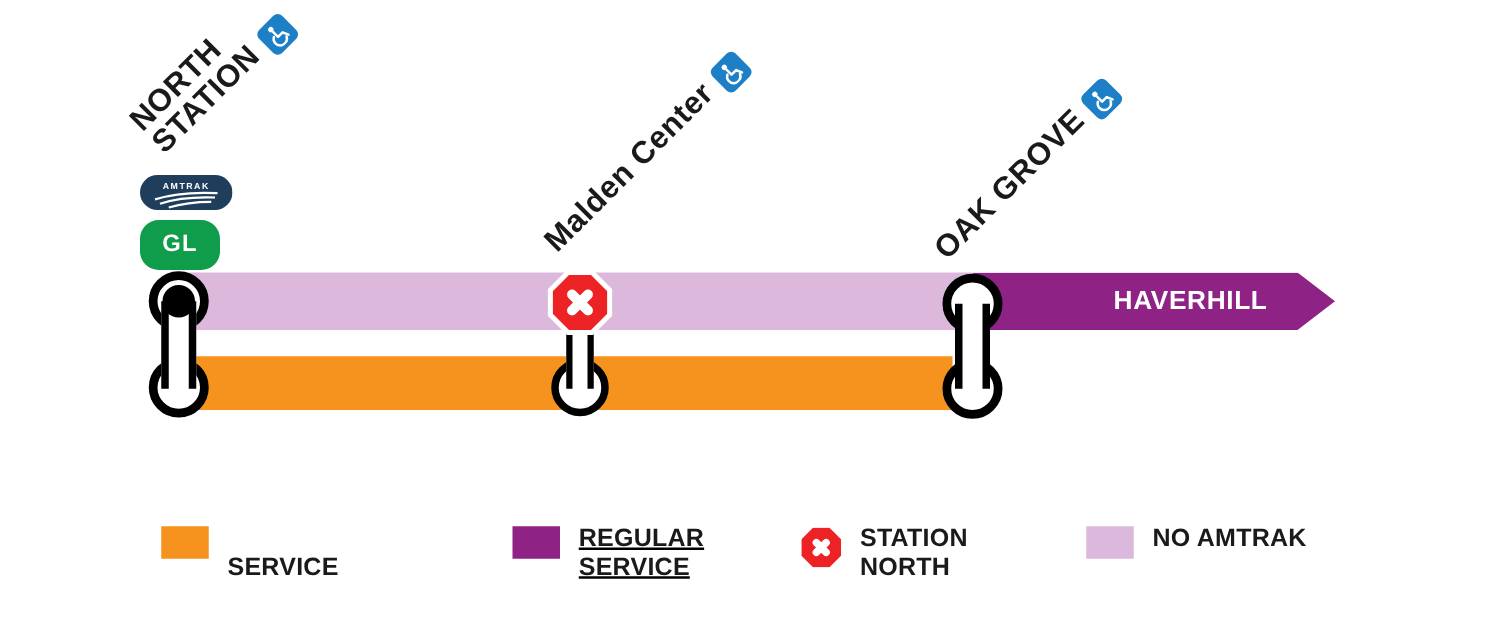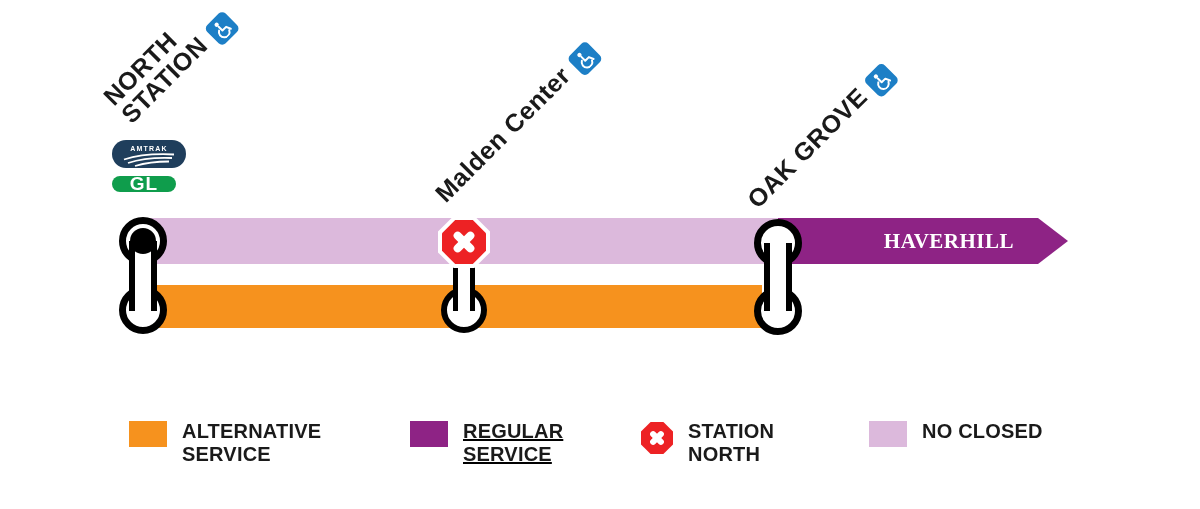--- a/index.html
+++ b/index.html
@@ -4,21 +4,21 @@
 <style>
   :root{
     --c-alt:#F6921E; --c-reg:#8E2385; --c-no:#DCB9DC; --c-red:#ED2224;
     --c-blue:#1D7FC6; --c-navy:#1F3E5C; --c-green:#0F9D4C; --c-text:#1A1A1A;
   }
   *{margin:0;padding:0;box-sizing:border-box;}
   body{font-family:"Liberation Sans","DejaVu Sans",sans-serif;background:#fff;}
   .canvas{position:relative;width:1200px;height:509px;background:#fff;overflow:hidden;}
 
   
-  .band{position:absolute;z-index:1;font-family:Liberation Serif, serif;}
+  .band{position:absolute;z-index:1;}
   .band-no{left:140px;top:218px;width:638px;height:46px;background:var(--c-no);}
   .band-alt{left:140px;top:285px;width:622px;height:43px;background:var(--c-alt);}
   .band-arrow{left:778px;top:218px;width:290px;height:46px;background:var(--c-reg);
     clip-path:polygon(0 0,calc(100% - 30px) 0,100% 50%,calc(100% - 30px) 100%,0 100%);
     color:#fff;font-weight:bold;font-size:21px;letter-spacing:.5px;
     line-height:46px;text-align:right;padding-right:54px;}
 
   
   .circle{position:absolute;background:#fff;border:7px solid #000;border-radius:50%;
     width:48px;height:48px;z-index:2;}
@@ -53,21 +53,21 @@
   .lbl-north{left:138px;top:76px;}
   .lbl-malden{left:452px;top:180px;}
   .lbl-oak{left:764px;top:186px;}
 
   .access{display:inline-flex;align-items:center;justify-content:center;
     width:26px;height:26px;background:var(--c-blue);border-radius:5px;
     margin-left:9px;vertical-align:-6px;}
 
   
   .badge-amtrak{position:absolute;left:112px;top:140px;z-index:6;}
-  .badge-gl{position:absolute;left:112px;top:176px;width:64px;height:16px;
+  .badge-gl{position:absolute;left:112px;top:176px;width:64px;height:40px;
     background:var(--c-green);border-radius:15px;color:#fff;font-weight:bold;
     font-size:19px;letter-spacing:1px;display:flex;align-items:center;justify-content:center;z-index:6;}
 
   
   .legend-item{position:absolute;top:421px;display:flex;align-items:flex-start;}
   .swatch{width:38px;height:26px;flex:0 0 auto;}
   .sw-alt{background:var(--c-alt);} .sw-reg{background:var(--c-reg);} .sw-no{background:var(--c-no);}
   .leg-oct{position:relative;width:32px;height:32px;background:var(--c-red);flex:0 0 auto;margin-top:1px;}
   .leg-oct .xbar{width:17px;height:6px;}
   .leg-label{margin-left:15px;font-weight:bold;font-size:20px;line-height:23px;
@@ -143,21 +143,21 @@
       <path d="M23 26 Q38 21.5 57 21.5" stroke="#fff" stroke-width="1.8" fill="none"></path>
     </svg>
   </div>
   <div class="badge-gl">
     <span>GL</span>
   </div>
 
   <div class="legend-item li-1">
     <div class="swatch sw-alt"></div>
     <div class="leg-label">
-      <span>ALTERNATIVE</span><br>
+      <br>
       <span>SERVICE</span>
     </div>
   </div>
 
   <div class="legend-item li-2">
     <div class="swatch sw-reg"></div>
     <div class="leg-label">
       <span>REGULAR</span><br>
       <span>SERVICE</span>
     </div>
@@ -170,17 +170,17 @@
     </div>
     <div class="leg-label">
       <span>STATION</span><br>
       <span>NORTH</span>
     </div>
   </div>
 
   <div class="legend-item li-4">
     <div class="swatch sw-no"></div>
     <div class="leg-label">
-      <span>NO CLOSED</span>
+      <span>NO AMTRAK</span>
     </div>
   </div>
 
 </div>
 
 </body></html>

